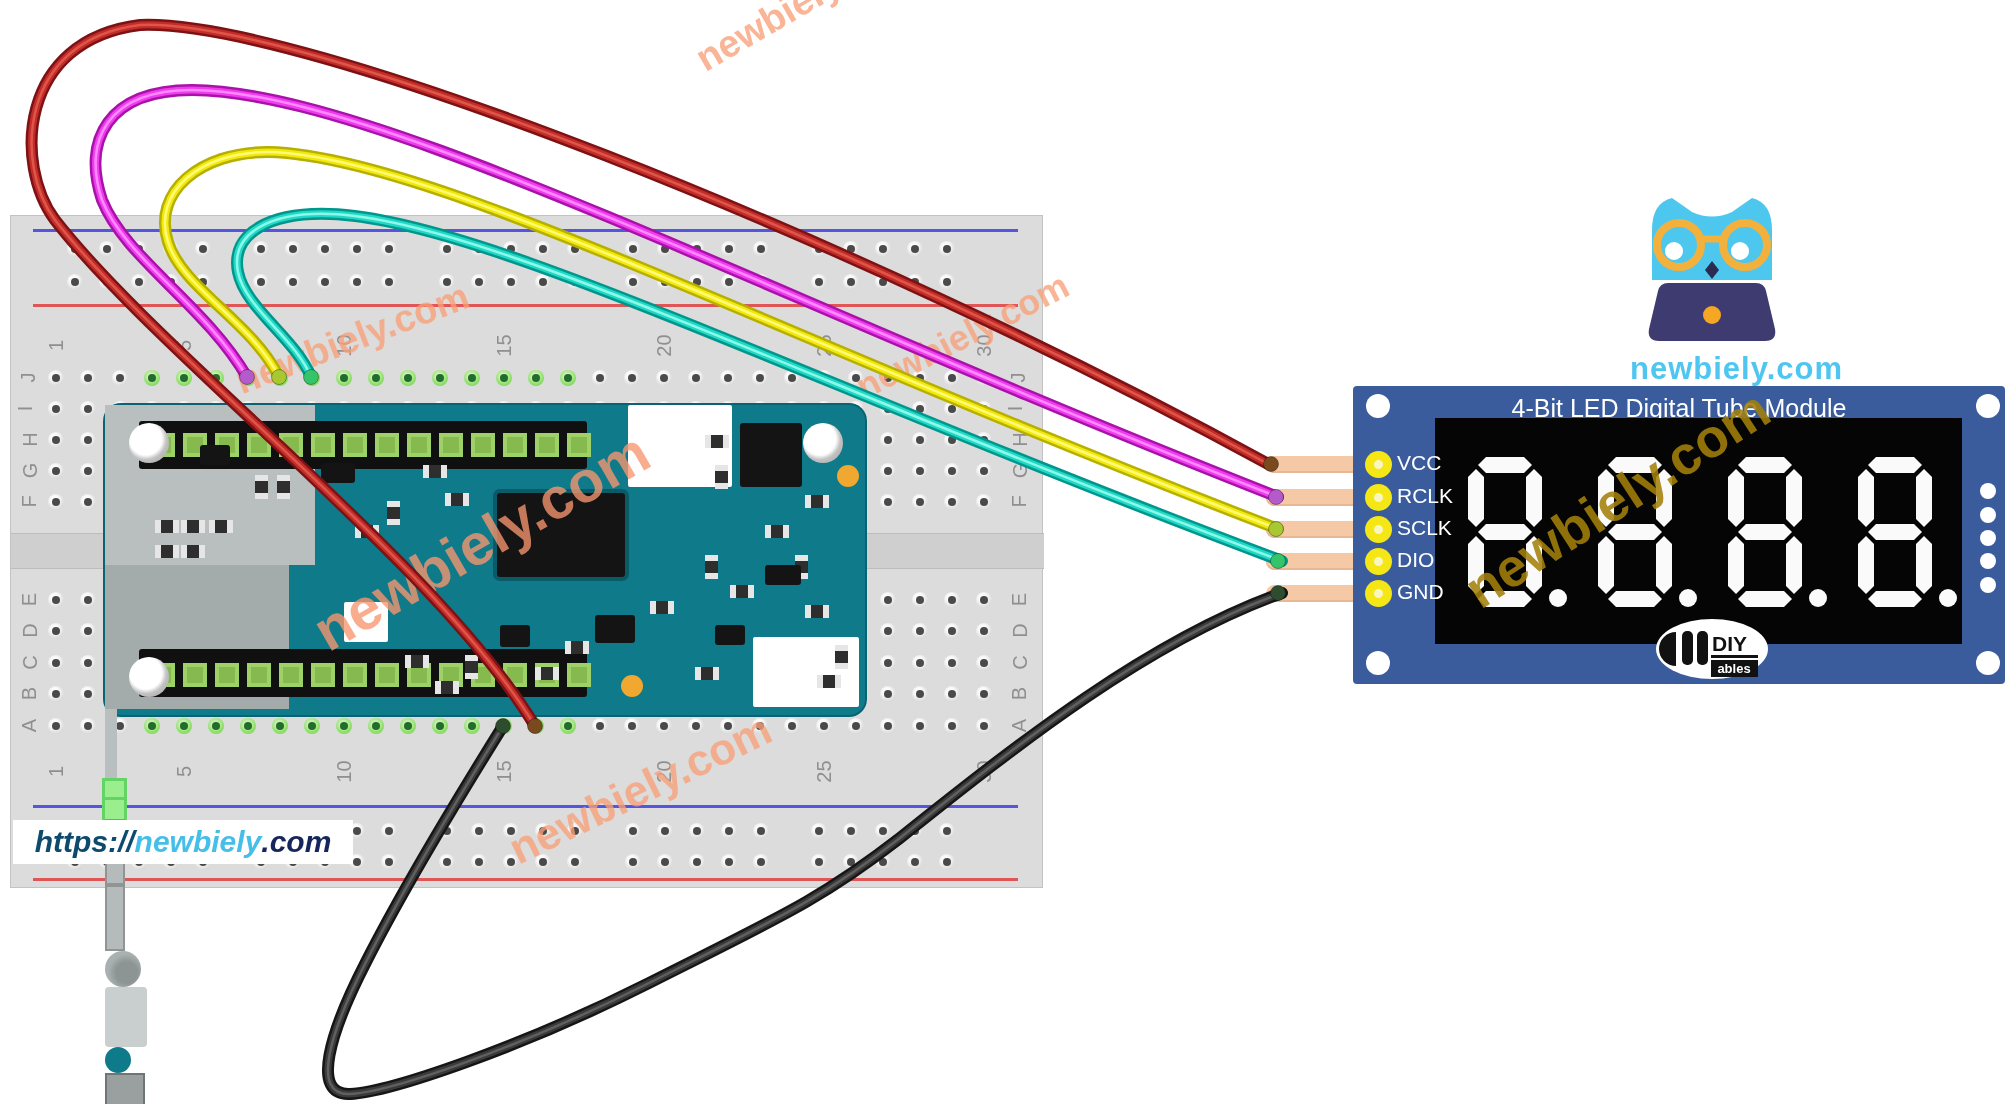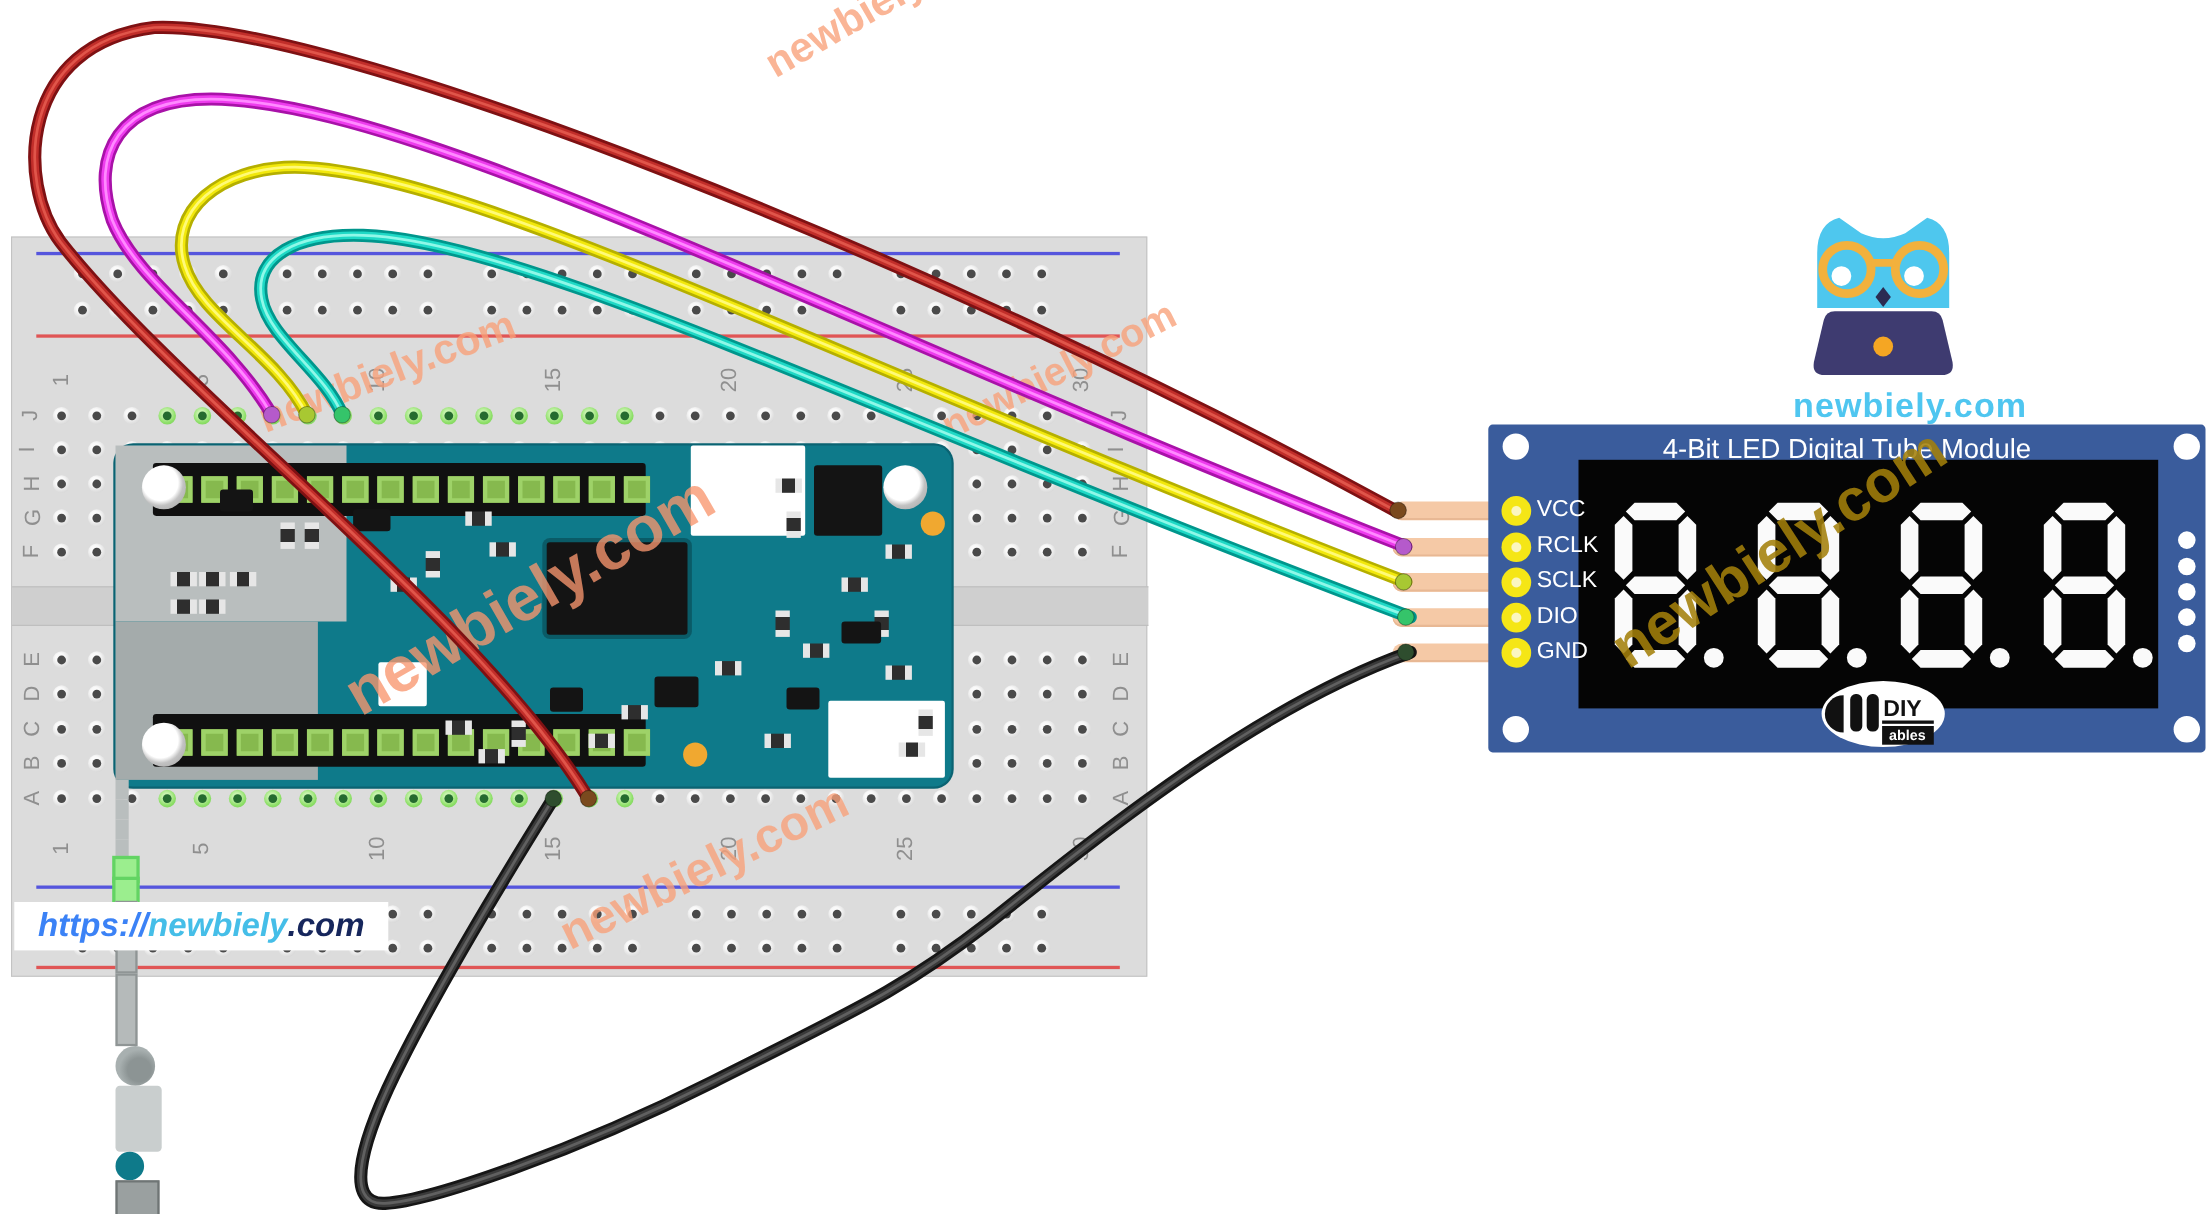--- a/index.html
+++ b/index.html
@@ -676,21 +676,21 @@
       <circle cx="44" cy="66" r="9" fill="#FFFFFF"></circle>
       <circle cx="110" cy="66" r="9" fill="#FFFFFF"></circle>
       <path d="M82 76 L75 85 L82 94 L89 85 Z" fill="#2B2B52"></path>
       <path d="M38 98 L126 98 Q134 98 136 106 L145 144 Q147 156 135 156 L29 156 Q17 156 19 144 L28 106 Q30 98 38 98 Z" fill="#3E3B70"></path>
       <circle cx="82" cy="130" r="9" fill="#F5A623"></circle>
     </svg>
     <div id="logo-text">newbiely.com</div>
   </div>
 
   <div id="url-label" class="abs">
-    <span style="color:#3b82f6;">https://</span>
+    <span style="color:#0c4a6e;">https://</span>
       <span style="color:#45BEE8;">newbiely</span>
       <span style="color:#16265C;">.com</span>
   </div>
 
   <div id="watermarks">
       <div class="watermark" style="left: 245px; top: 360px; font-size: 38px; color: rgba(248, 160, 120, 0.78); transform: rotate(-21deg);">newbiely.com</div>
       <div class="watermark" style="left: 710px; top: 37px; font-size: 38px; color: rgba(248, 160, 120, 0.78); transform: rotate(-30deg);">newbiely.com</div>
       <div class="watermark" style="left: 868px; top: 366px; font-size: 36px; color: rgba(248, 160, 120, 0.78); transform: rotate(-27deg);">newbiely.com</div>
       <div class="watermark" style="left: 335px; top: 597px; font-size: 58px; color: rgba(248, 150, 110, 0.78); transform: rotate(-30deg);">newbiely.com</div>
       <div class="watermark" style="left: 523px; top: 824px; font-size: 44px; color: rgba(248, 160, 120, 0.78); transform: rotate(-26deg);">newbiely.com</div>

